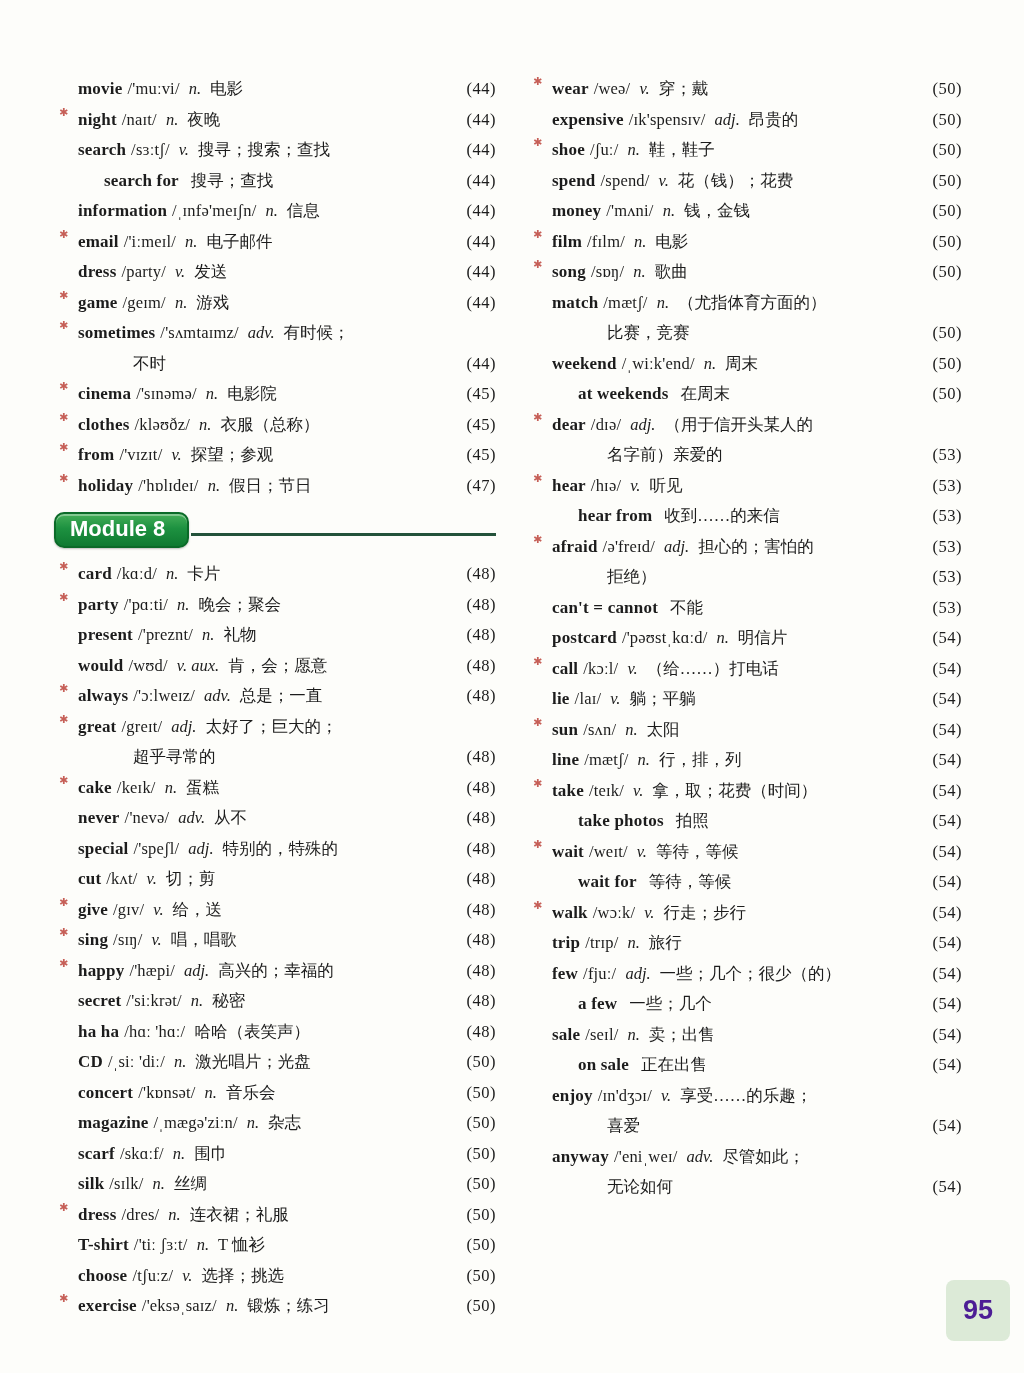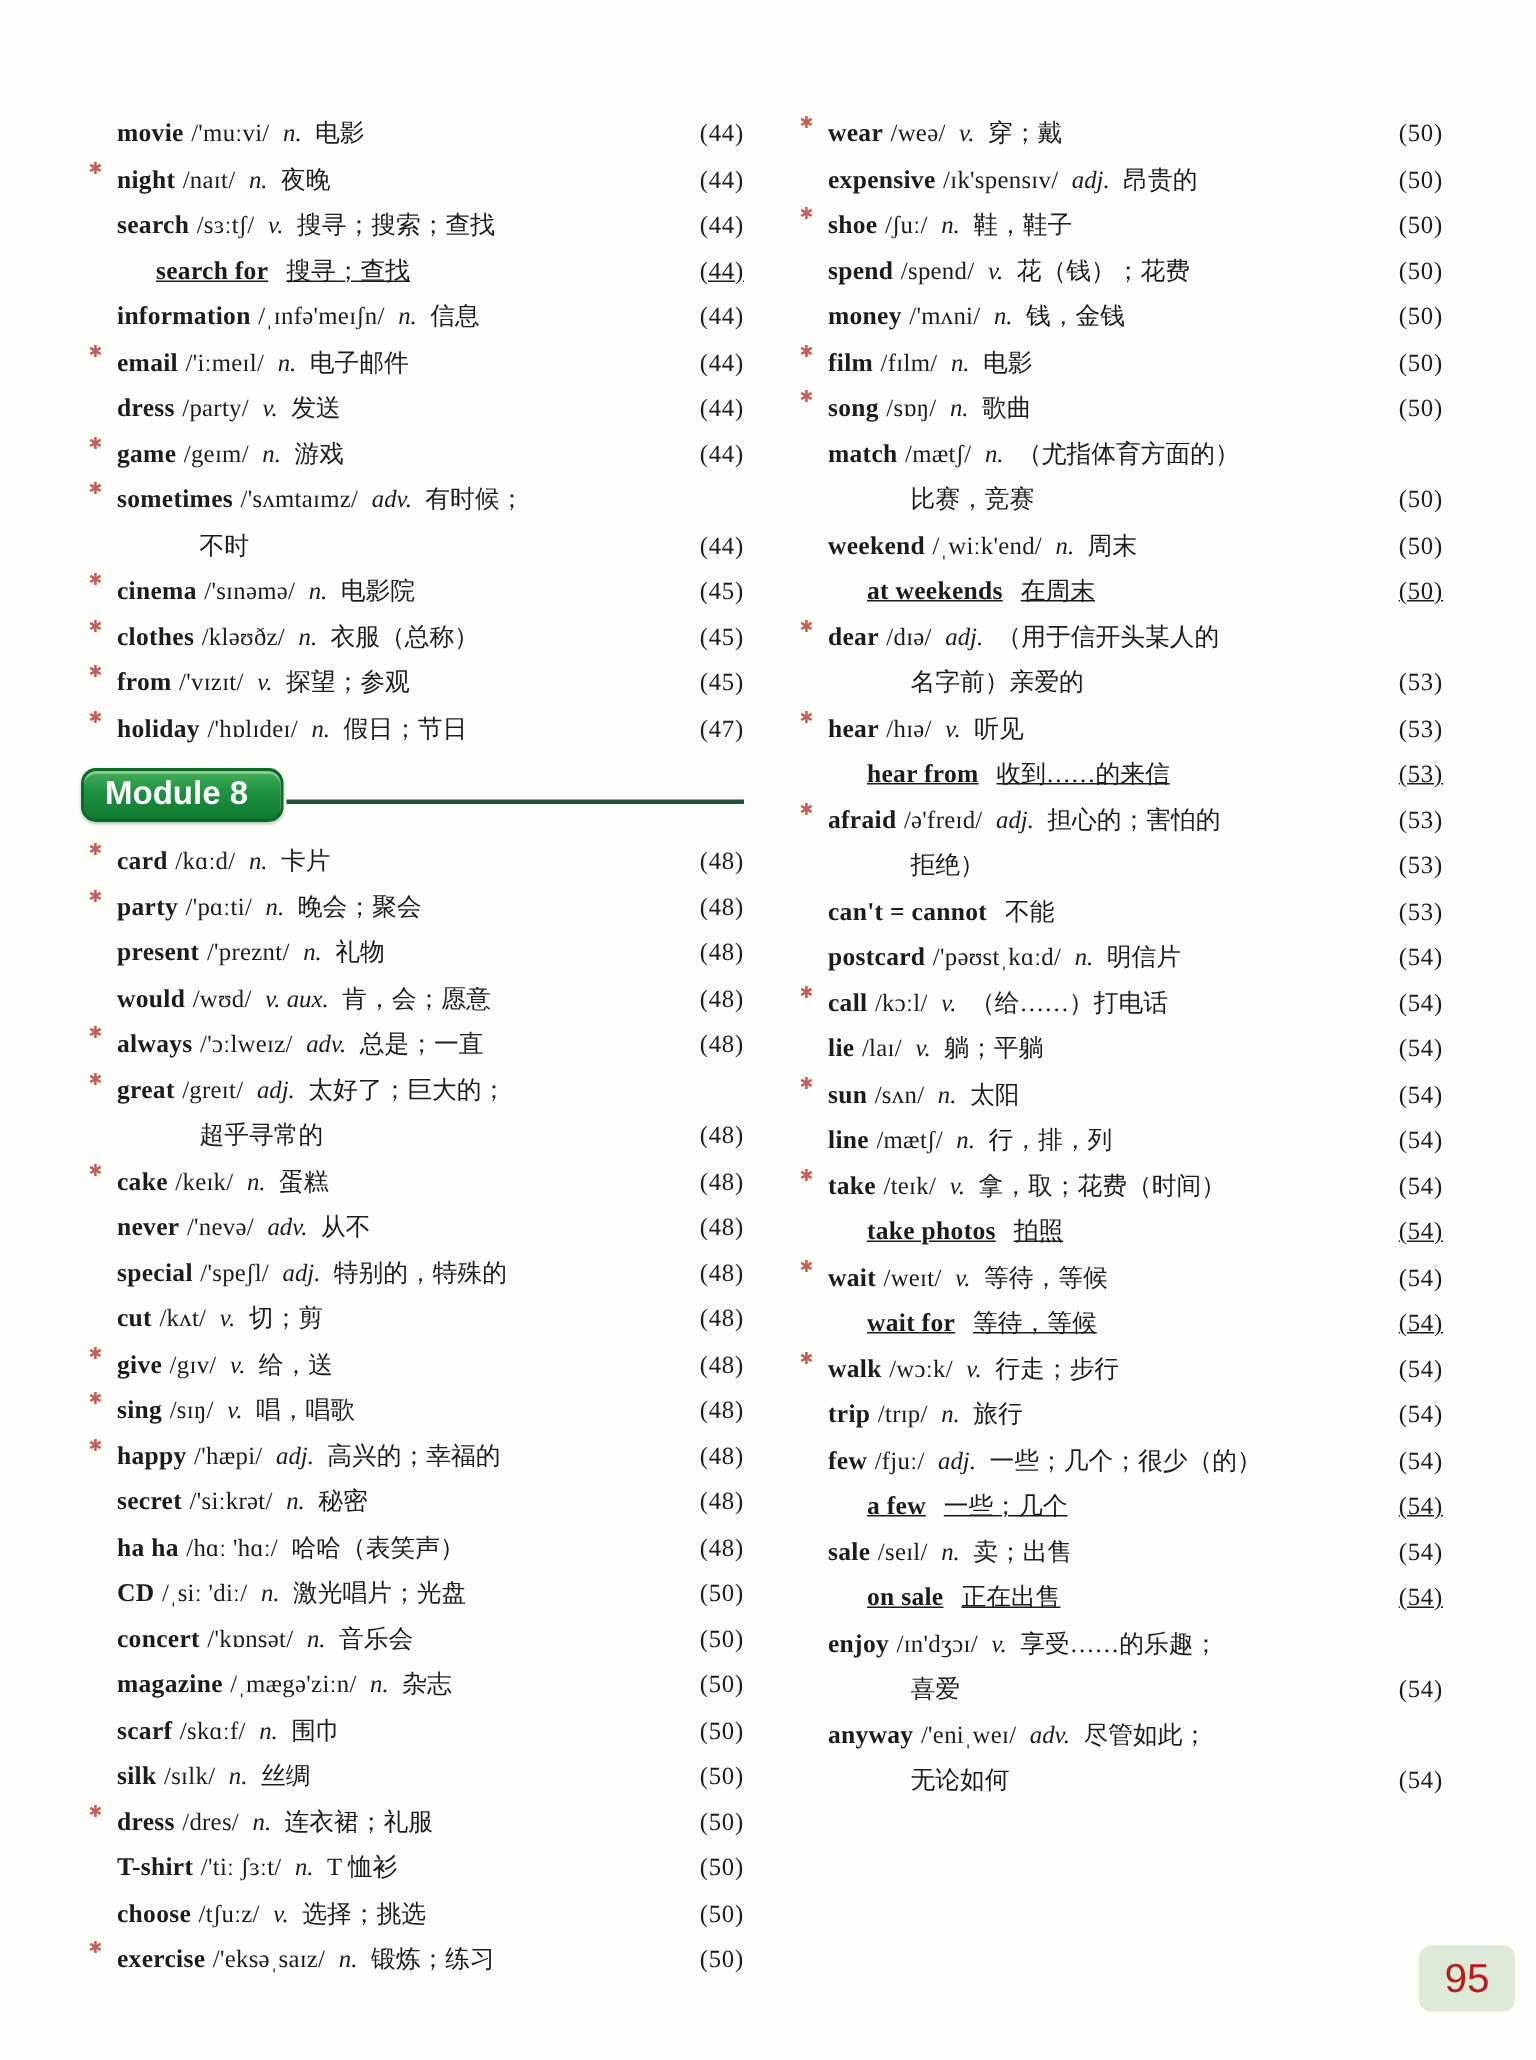--- a/index.html
+++ b/index.html
@@ -18,21 +18,21 @@
 
   .row{
     position:relative;
     display:flex;
     align-items:baseline;
     line-height:30.5px;
     padding-left:20px;
     white-space:nowrap;
     font-size:17px;
   }
-  .row.ind1{padding-left:46px;text-decoration:underline;}
+  .row.ind1{padding-left:46px;}
   .row.cont{padding-left:66px;justify-content:flex-end;}
 
   .star{
     position:absolute;left:1px;top:2px;
     color:#c65f57;font-size:11px;line-height:1;
     font-family:"DejaVu Sans",sans-serif;
   }
   .head{font-weight:bold;letter-spacing:.2px;}
   .phon{margin-left:5px;font-size:16.5px;letter-spacing:.2px;}
   .pos{margin-left:9px;font-style:italic;font-size:16.5px;}
@@ -55,25 +55,25 @@
     font-family:"Liberation Sans","DejaVu Sans",sans-serif;
     font-weight:bold;font-size:22px;
     padding:2px 22px 4px 14px;
   }
   .module-rule{
     flex:1;height:3px;background:#23523a;margin-left:2px;margin-top:8px;
   }
 
   .pagenum{
     position:absolute;right:14px;bottom:32px;
-    width:64px;height:44px;
+    width:64px;height:61px;
     background:#dcead7;border-radius:8px;
     display:flex;align-items:center;justify-content:center;
     font-family:"Liberation Sans","DejaVu Sans",sans-serif;
-    font-weight:normal;font-size:27px;color:#b91c1c;
+    font-weight:bold;font-size:27px;color:#4c1d95;
   }
 </style>
 </head>
 <body>
 
 <div class="page">
   <div class="col col-left">
       <div class="row">
         <span class="head">movie</span>
         <span class="phon">/'muːvi/</span>

